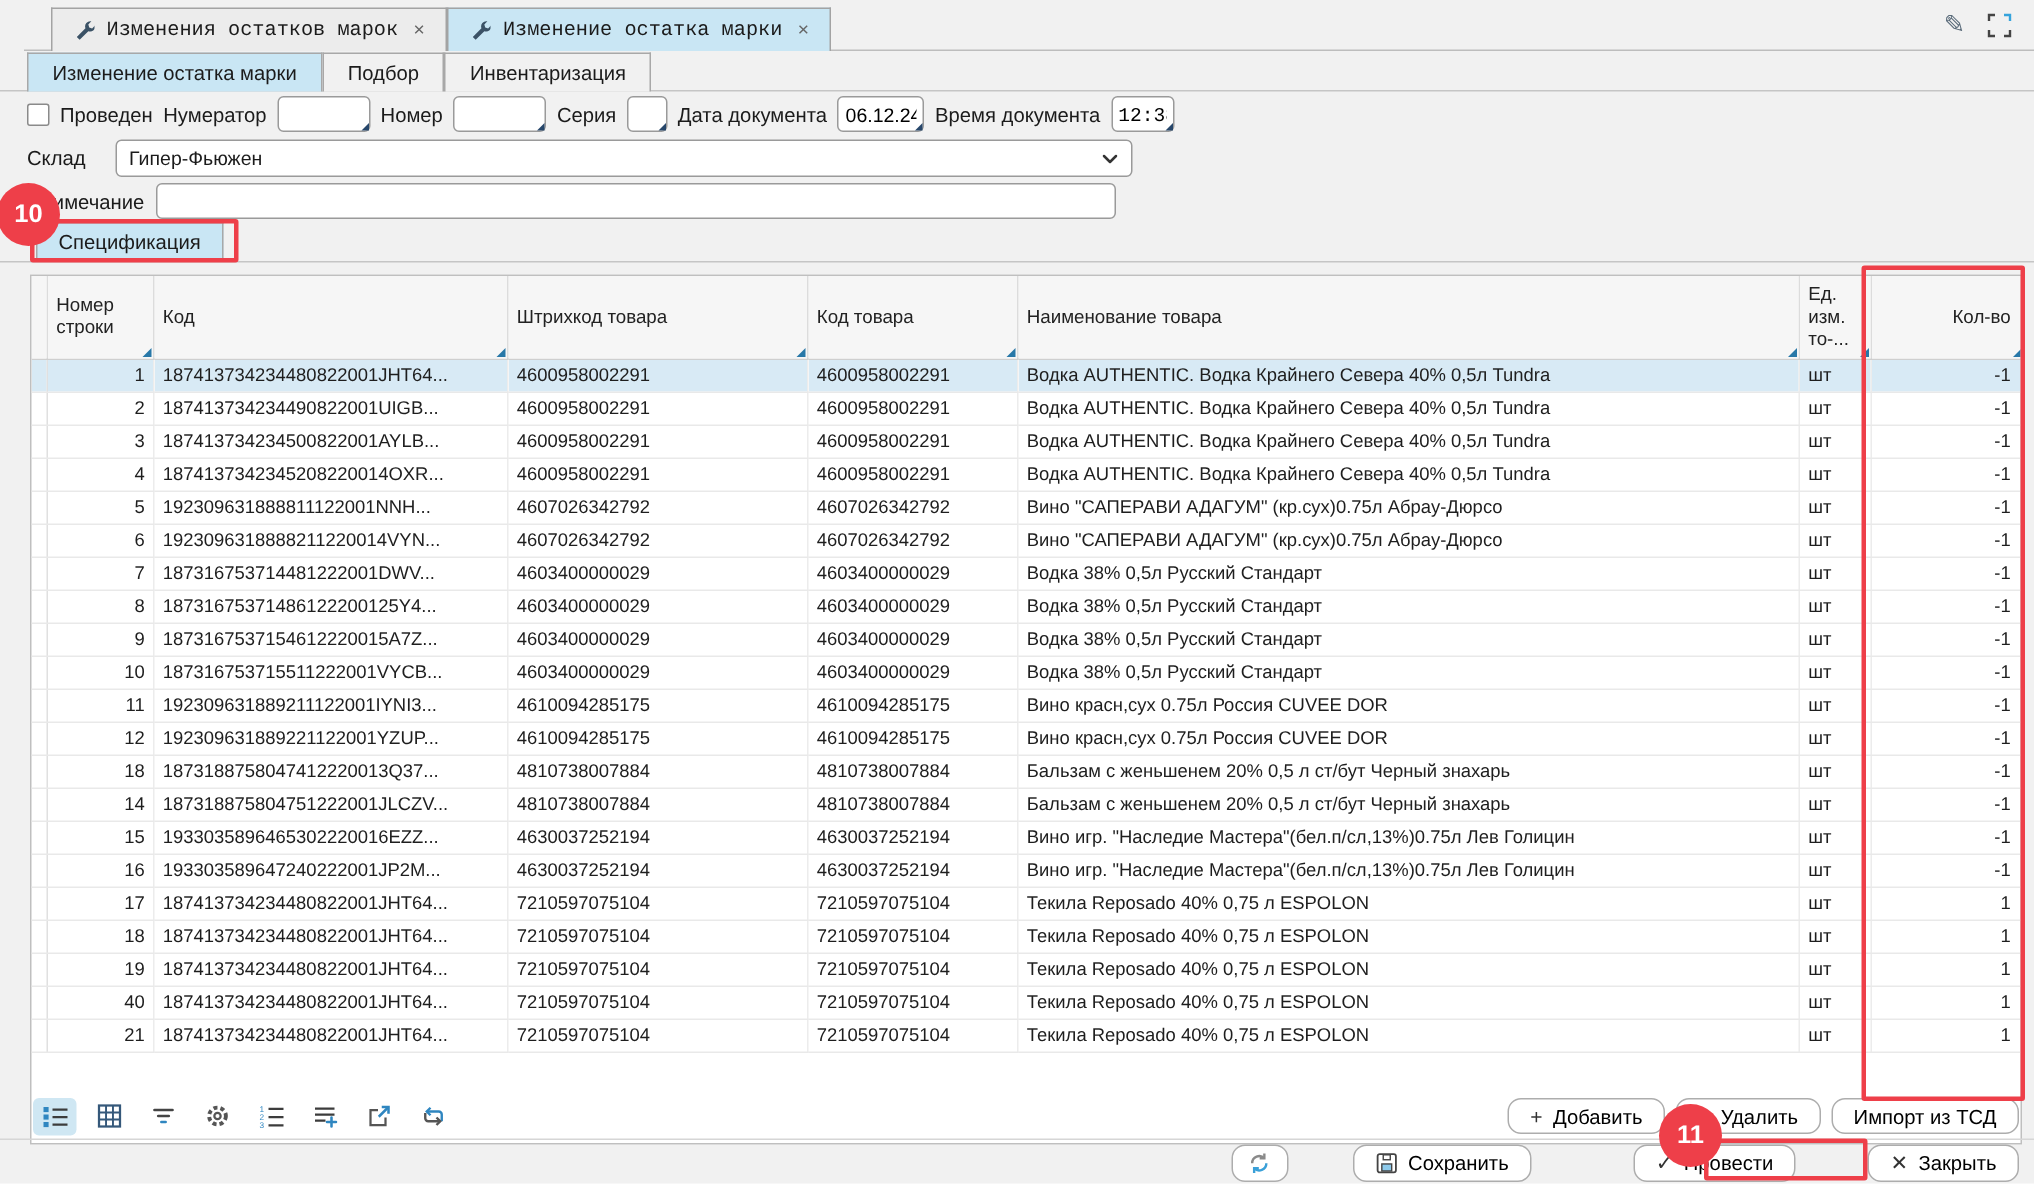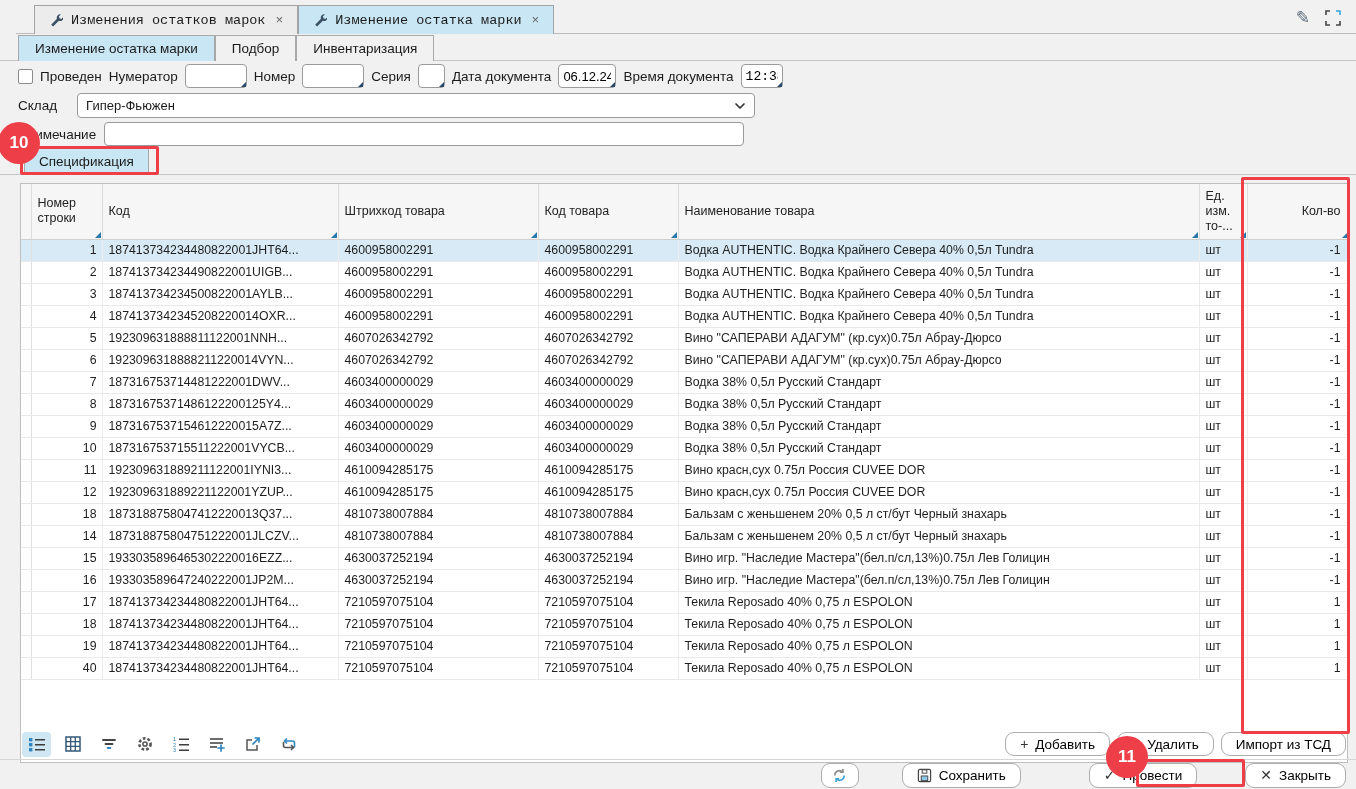--- a/index.html
+++ b/index.html
@@ -361,20 +361,30 @@
             <td>187413734234480822001JHT64...</td>
             <td>7210597075104</td>
             <td>7210597075104</td>
             <td>Текила Reposado 40% 0,75 л ESPOLON</td>
             <td>шт</td>
             <td class="qty">1</td>
           </tr>
           <tr>
             <td class="gutter"></td>
             <td class="num">40</td>
+            <td>187413734234480822001JHT64...</td>
+            <td>7210597075104</td>
+            <td>7210597075104</td>
+            <td>Текила Reposado 40% 0,75 л ESPOLON</td>
+            <td>шт</td>
+            <td class="qty">1</td>
+          </tr>
+          <tr>
+            <td class="gutter"></td>
+            <td class="num">21</td>
             <td>187413734234480822001JHT64...</td>
             <td>7210597075104</td>
             <td>7210597075104</td>
             <td>Текила Reposado 40% 0,75 л ESPOLON</td>
             <td>шт</td>
             <td class="qty">1</td>
           </tr>
         </tbody>
     </table>
   </div>

